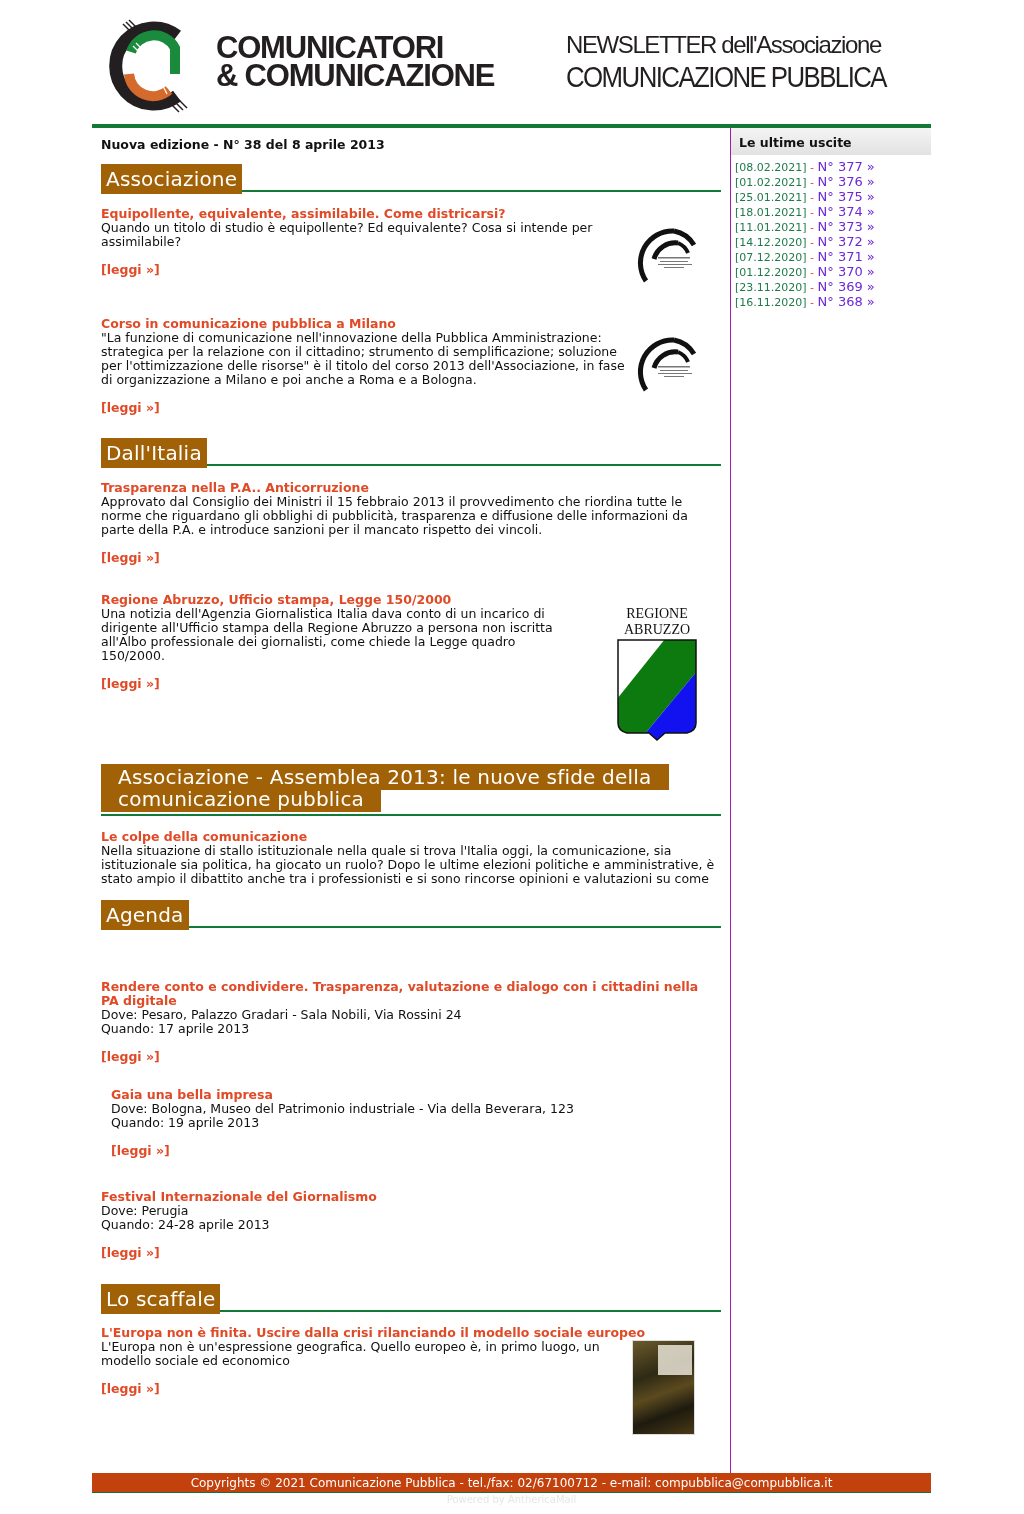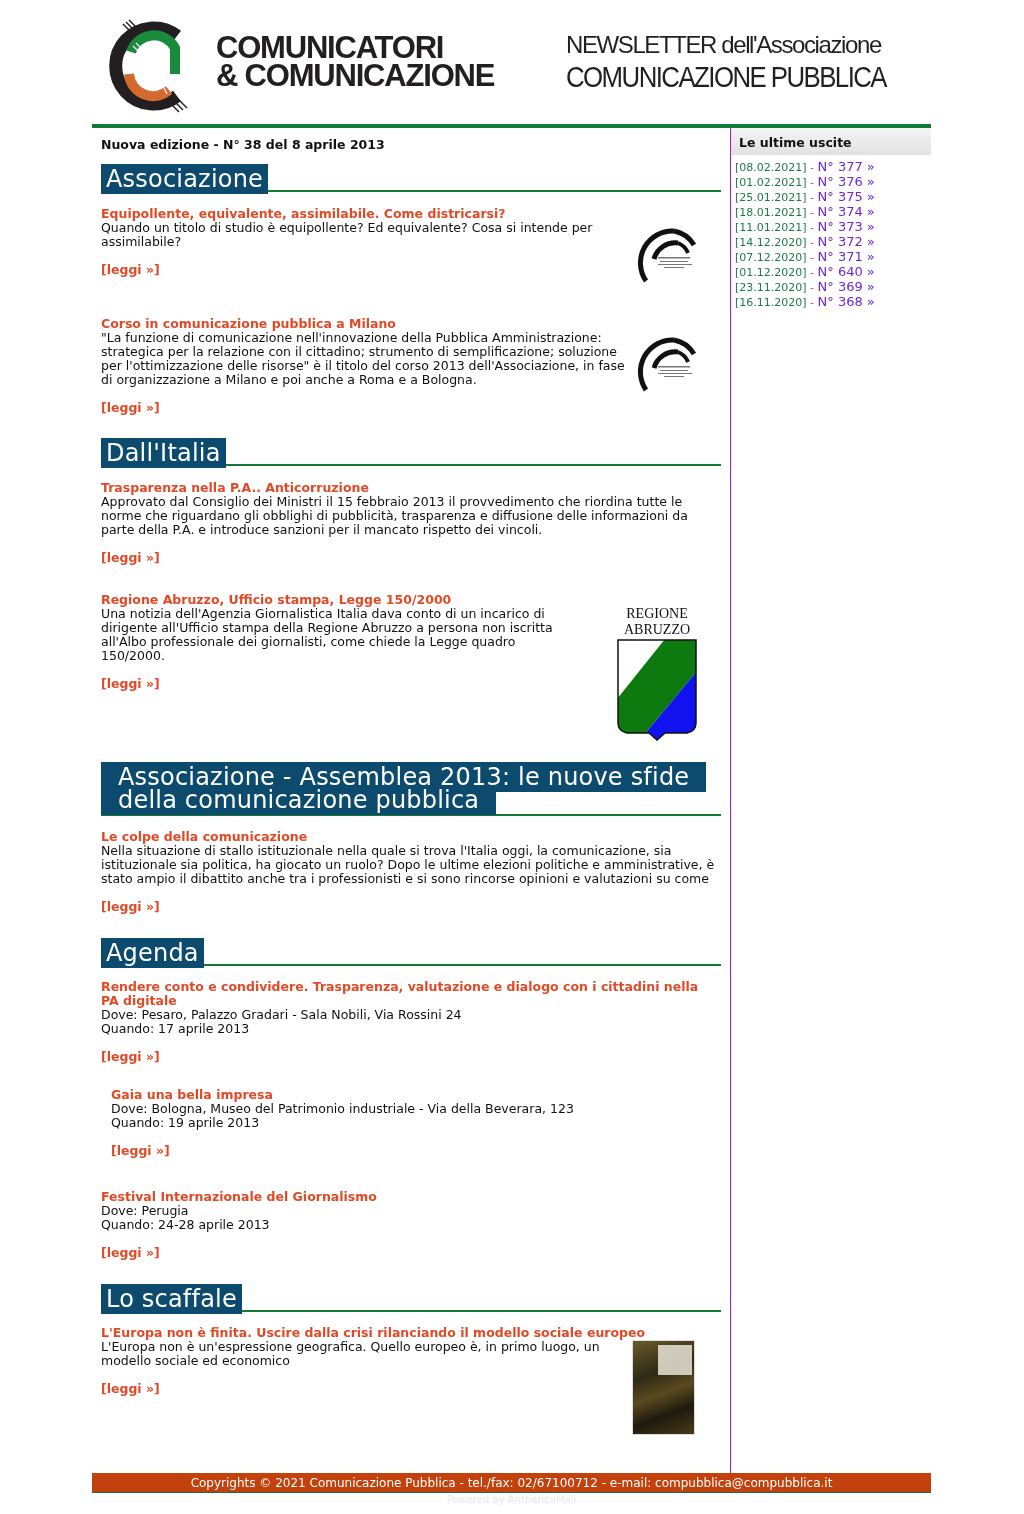--- a/index.html
+++ b/index.html
@@ -30,22 +30,22 @@
   .main { position: absolute; left: 0; top: 128px; width: 639px; border-right: 1px solid #a21caf; height: 1345px; }
   .sidebar { position: absolute; left: 639px; top: 128px; width: 200px; }
 
   .edition {
     position: absolute; left: 9px; top: 9px;
     font-size: 12.5px; font-weight: bold; color: #111;
   }
   .section-head { position: absolute; left: 9px; width: 620px; }
   .section-head .rule { position: absolute; left: 0; right: 0; height: 2px; background: #137a35; }
   .section-head .label {
-    position: relative; display: inline-block; background: #0c4a6e; color: #ffffff;
-    font-size: 24px; padding: 4px 5px 4px 5px; line-height: 22px; letter-spacing: 0.2px;
+    position: relative; display: inline-block; background: #a16207; color: #ffffff;
+    font-size: 20px; padding: 4px 5px 4px 5px; line-height: 22px; letter-spacing: 0.2px;
   }
   .article { position: absolute; left: 9px; font-size: 12.5px; line-height: 14px; }
   .article .title { color: #e04a26; font-weight: bold; display: block; text-decoration: none; }
   .article .body { color: #111; display: block; }
   .article .more { color: #e04a26; font-weight: bold; display: inline-block; margin-top: 14px; text-decoration: none; }
 
   .thumb { position: absolute; }
 
   
   .side-head {
@@ -181,21 +181,21 @@
     <div class="section-head" style="top:638px;">
       <div class="rule" style="top:48px;"></div>
       <span class="label" style="max-width:612px; display:inline; box-decoration-break:clone; -webkit-box-decoration-break:clone; line-height:22px; padding:1px 17px;">Associazione - Assemblea 2013: le nuove sfide della comunicazione pubblica</span>
     </div>
     <div class="article" style="top:702px; width:615px;">
       <a class="title" href="#">Le colpe della comunicazione</a>
       <span class="body">Nella situazione di stallo istituzionale nella quale si trova l'Italia oggi, la comunicazione, sia istituzionale sia politica, ha giocato un ruolo? Dopo le ultime elezioni politiche e amministrative, è stato ampio il dibattito anche tra i professionisti e si sono rincorse opinioni e valutazioni su come</span>
       <a class="more" href="#">[leggi »]</a>
     </div>
 
-    <div class="section-head" style="top:810px;">
+    <div class="section-head" style="top:772px;">
       <div class="rule" style="top:26px;"></div>
       <span class="label">Agenda</span>
     </div>
     <div class="article" style="top:852px; width:600px;">
       <a class="title" href="#">Rendere conto e condividere. Trasparenza, valutazione e dialogo con i cittadini nella PA digitale</a>
       <span class="body">Dove: Pesaro, Palazzo Gradari - Sala Nobili, Via Rossini 24</span>
       <span class="body">Quando: 17 aprile 2013</span>
       <a class="more" href="#">[leggi »]</a>
     </div>
     <div class="article" style="top:960px; width:600px;margin-left:10px;">
@@ -228,21 +228,21 @@
   <div class="sidebar">
     <div class="side-head">Le ultime uscite</div>
     <div class="side-list">
       <div class="side-item"><span class="date">[08.02.2021]</span><span class="sep"> - </span><a class="num" href="#">N° 377 »</a></div>
       <div class="side-item"><span class="date">[01.02.2021]</span><span class="sep"> - </span><a class="num" href="#">N° 376 »</a></div>
       <div class="side-item"><span class="date">[25.01.2021]</span><span class="sep"> - </span><a class="num" href="#">N° 375 »</a></div>
       <div class="side-item"><span class="date">[18.01.2021]</span><span class="sep"> - </span><a class="num" href="#">N° 374 »</a></div>
       <div class="side-item"><span class="date">[11.01.2021]</span><span class="sep"> - </span><a class="num" href="#">N° 373 »</a></div>
       <div class="side-item"><span class="date">[14.12.2020]</span><span class="sep"> - </span><a class="num" href="#">N° 372 »</a></div>
       <div class="side-item"><span class="date">[07.12.2020]</span><span class="sep"> - </span><a class="num" href="#">N° 371 »</a></div>
-      <div class="side-item"><span class="date">[01.12.2020]</span><span class="sep"> - </span><a class="num" href="#">N° 640 »</a></div>
+      <div class="side-item"><span class="date">[01.12.2020]</span><span class="sep"> - </span><a class="num" href="#">N° 370 »</a></div>
       <div class="side-item"><span class="date">[23.11.2020]</span><span class="sep"> - </span><a class="num" href="#">N° 369 »</a></div>
       <div class="side-item"><span class="date">[16.11.2020]</span><span class="sep"> - </span><a class="num" href="#">N° 368 »</a></div>
     </div>
   </div>
 
   <div class="footer">Copyrights © 2021 Comunicazione Pubblica - tel./fax: 02/67100712 - e-mail: compubblica@compubblica.it</div>
   <div class="powered">Powered by AnthericaMail</div>
 </div>
 
 </body></html>

